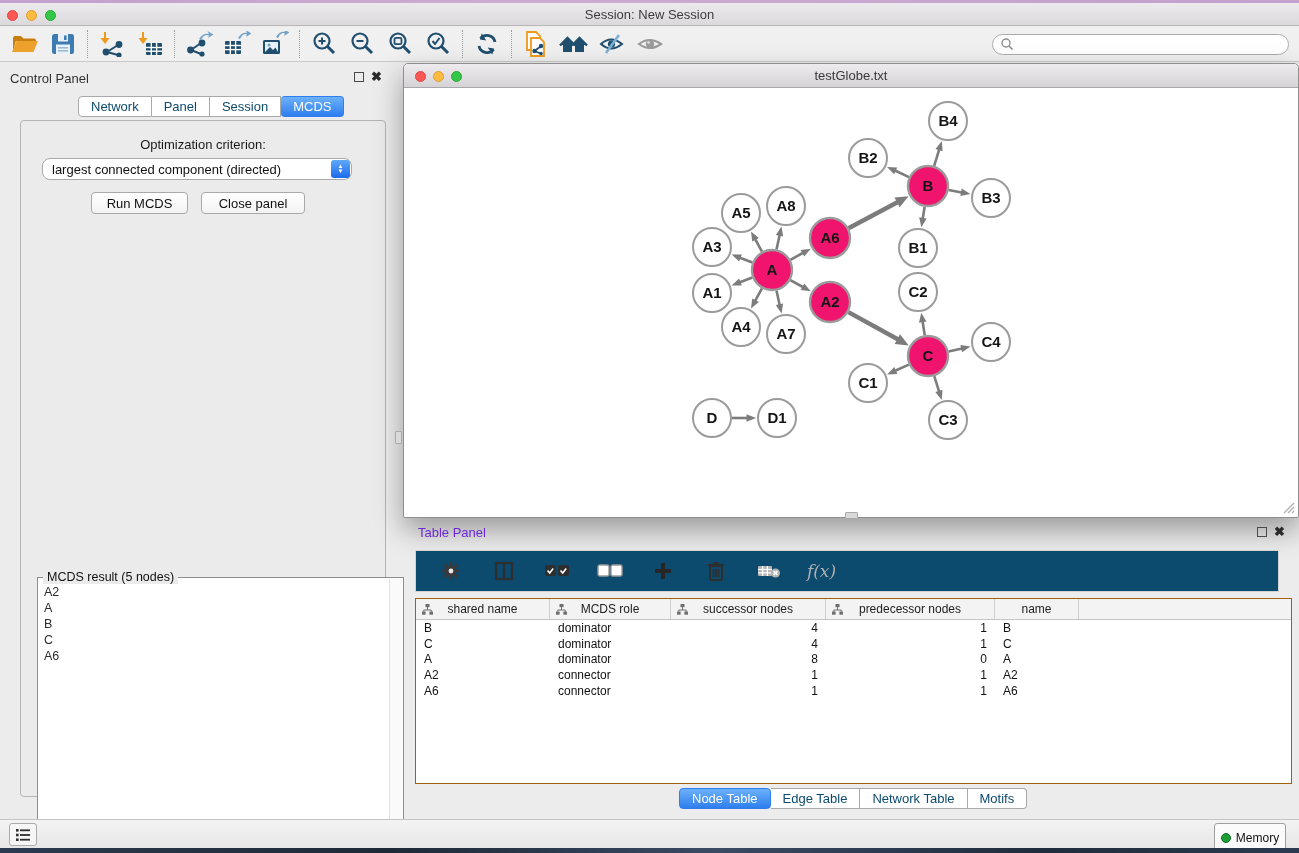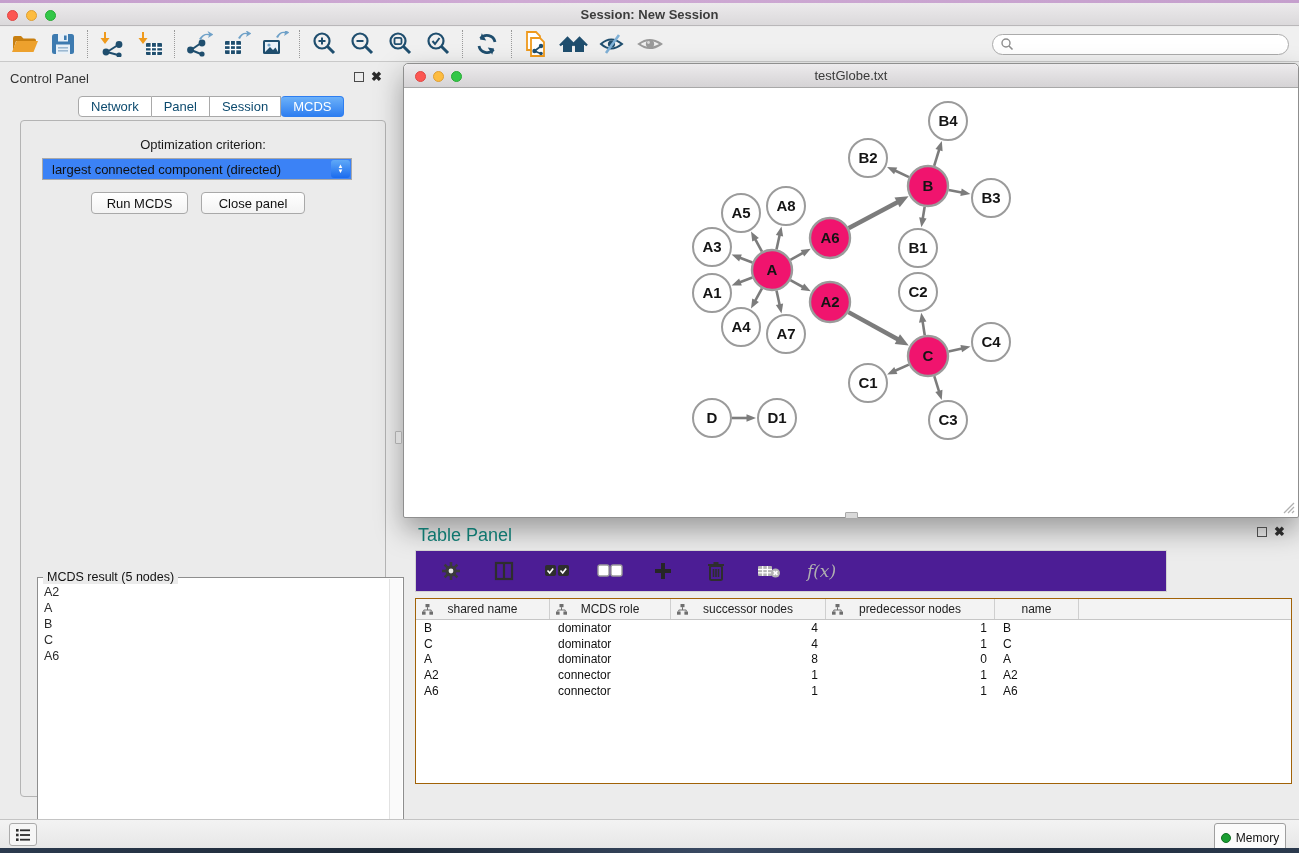--- a/index.html
+++ b/index.html
@@ -4,21 +4,21 @@
 <style>
   * { margin:0; padding:0; box-sizing:border-box; }
   html,body { width:1299px; height:853px; }
   body { font-family:"Liberation Sans", sans-serif; background:#ECECEC; position:relative; overflow:hidden; color:#2c2c2c; }
   .screen { position:absolute; inset:0; width:1299px; height:853px; background:#ECECEC; }
 
   
   .top-strip { position:absolute; left:0; top:0; width:1299px; height:3px;
     background:linear-gradient(90deg,#c59fcd,#cfaad4 40%,#c59fcd); }
   .titlebar { position:absolute; left:0; top:3px; width:1299px; height:23px;
-    background:linear-gradient(#eceaec,#dbd9db); border-bottom:1px solid #b9b7b9;font-weight:bold; }
+    background:linear-gradient(#eceaec,#dbd9db); border-bottom:1px solid #b9b7b9; }
   .titlebar .title { position:absolute; left:0; right:0; top:4px; text-align:center;
     font-size:13px; color:#3c3c3c; }
   .light { position:absolute; top:7px; width:11px; height:11px; border-radius:50%; }
   .light.red    { left:7px;  background:#fc5753; border:1px solid #df4744; }
   .light.yellow { left:26px; background:#fdbc40; border:1px solid #de9f34; }
   .light.green  { left:45px; background:#33c748; border:1px solid #27aa35; }
 
   
   .toolbar { position:absolute; left:0; top:27px; width:1299px; height:35px;
     background:#f0f0f0; border-bottom:1px solid #c9c9c9;
@@ -41,22 +41,22 @@
   .cp-tabs { left:78px; top:96px; }
   .seg { background:#fff; border:1px solid #a9a9a9; border-left:none; padding:0 12px;
     display:flex; align-items:center; justify-content:center; color:#0c4a6e; cursor:default; }
   .seg:first-child { border-left:1px solid #a9a9a9; border-radius:4px 0 0 4px; }
   .seg:last-child { border-radius:0 4px 4px 0; }
   .seg.active { background:linear-gradient(#6cb1f9,#2e7ef0); border-color:#2e7ef0; color:#fff; border-radius:4px; }
 
   .cp-box { position:absolute; left:20px; top:120px; width:366px; height:677px;
     background:#ebebeb; border:1px solid #b4b4b4; border-radius:4px; }
   .opt-label { position:absolute; left:0; right:0; top:16px; text-align:center; font-size:13px; color:#1a1a1a; }
-  .dropdown { position:absolute; left:21px; top:37px; width:310px; height:22px; background:#3b82f6;
-    border:1px solid #a9a9a9; border-radius:0; font-size:13px; display:flex; align-items:center;
+  .dropdown { position:absolute; left:21px; top:37px; width:310px; height:22px; background:#ffffff;
+    border:1px solid #a9a9a9; border-radius:8px; font-size:13px; display:flex; align-items:center;
     padding-left:9px; color:#111; }
   .dd-stepper { position:absolute; right:1px; top:1px; width:19px; height:18px; border-radius:3px;
     background:linear-gradient(#5fa9f8,#1b6bee); display:flex; flex-direction:column;
     align-items:center; justify-content:center; color:#fff; }
   .dd-stepper span { font-size:6px; line-height:5px; }
   .cp-button { position:absolute; height:22px; background:linear-gradient(#ffffff,#f3f3f3);
     border:1px solid #a9a9a9; border-radius:4px; font-size:13px; color:#111;
     display:flex; align-items:center; justify-content:center; }
   .btn-run { left:70px; top:71px; width:97px; }
   .btn-close { left:180px; top:71px; width:104px; }
@@ -85,24 +85,24 @@
   .net-canvas { position:absolute; left:1px; right:1px; top:25px; bottom:1px; background:#fff;font-weight:bold; }
   .resize-grip { position:absolute; right:2px; bottom:2px; width:13px; height:13px; }
 
   .divider-handle-v { position:absolute; left:395px; top:431px; width:7px; height:13px;
     background:#d9d9d9; border:1px solid #a9a9a9; border-radius:1px; }
   .divider-handle-h { position:absolute; left:845px; top:512px; width:13px; height:7px;
     background:#d9d9d9; border:1px solid #a9a9a9; border-radius:1px; }
 
   
   .table-panel { position:absolute; left:403px; top:520px; width:896px; height:295px; }
-  .tp-title { position:absolute; left:15px; top:5px; font-size:18px; color:#0f766e; }
+  .tp-title { position:absolute; left:15px; top:5px; font-size:13px; color:#6d28d9; }
   .tp-btns { right:14px; top:7px; }
-  .tp-toolbar { position:absolute; left:12px; top:30px; width:752px; height:42px;
-    background:#4c1d95; border:1px solid #d2d2d2; display:flex; align-items:center; padding-left:16px; gap:16px; }
+  .tp-toolbar { position:absolute; left:12px; top:30px; width:864px; height:42px;
+    background:#0c4a6e; border:1px solid #d2d2d2; display:flex; align-items:center; padding-left:16px; gap:16px; }
   .tp-tool { width:37px; height:32px; display:flex; align-items:center; justify-content:center; flex:0 0 auto; }
   .fx { font-family:"DejaVu Serif", serif; font-style:italic; font-size:17px; color:#b0b0b0; }
 
   .tp-table { position:absolute; left:12px; top:78px; width:877px; height:186px;
     background:#fff; border:1px solid #a16207; overflow:hidden; }
   .tp-head { display:flex; height:21px; background:#f3f3f3; border-bottom:1px solid #c6c6c6; }
   .th { position:relative; display:flex; align-items:center; justify-content:center;
     font-size:12px; color:#222; border-right:1px solid #cfcfcf; flex:0 0 auto; }
   .th .attr-icon { position:absolute; left:6px; top:5px; }
   .th-fill { flex:1; border-right:none; }
@@ -599,20 +599,26 @@
           <div class="tp-row">
             <div class="td" style="width: 134px;">A6</div>
             <div class="td" style="width: 121px;">connector</div>
             <div class="td num" style="width: 155px;">1</div>
             <div class="td num" style="width: 169px;">1</div>
             <div class="td" style="width: 84px;">A6</div>
           </div>
         </div>
     </div>
 
+    <div class="seg-tabs tp-tabs" id="tp-tabs">
+        <div class="seg active">Node Table</div>
+        <div class="seg">Edge Table</div>
+        <div class="seg">Network Table</div>
+        <div class="seg">Motifs</div>
+      </div>
   </div>
 
   <div class="status-bar">
     <div class="menu-btn">
       <svg width="16" height="14" viewBox="0 0 16 14">
           <g fill="#2e2e2e">
             <rect x="1" y="1" width="2.6" height="2.6"></rect>
             <rect x="5" y="1.4" width="10" height="1.8"></rect>
             <rect x="1" y="5.7" width="2.6" height="2.6"></rect>
             <rect x="5" y="6.1" width="10" height="1.8"></rect>

